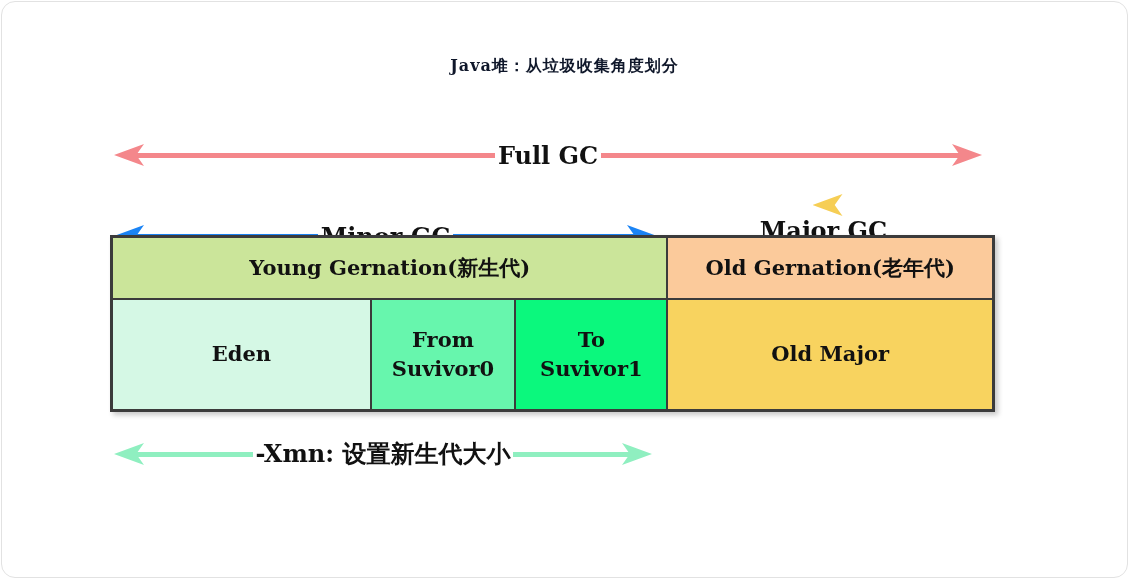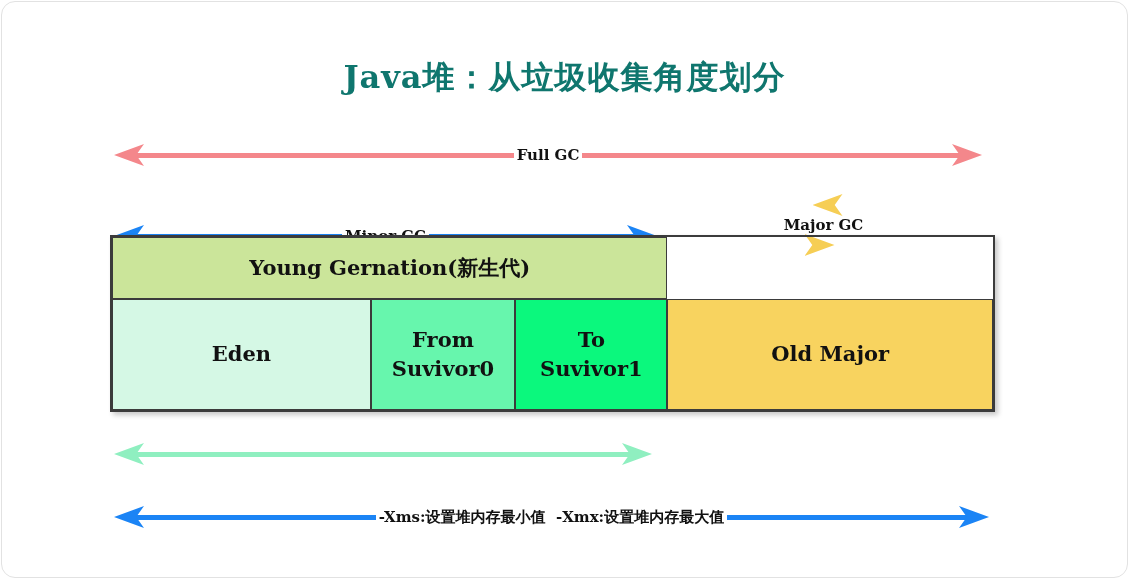--- a/index.html
+++ b/index.html
@@ -4,35 +4,35 @@
 <style>
   * { margin: 0; padding: 0; box-sizing: border-box; }
   html, body { width: 1130px; height: 580px; background: #fff; font-family: "DejaVu Serif", "Liberation Serif", serif; }
   .card {
     position: absolute; left: 1px; top: 1px; width: 1127px; height: 577px;
     background: #ffffff; border: 1px solid #e2e2e2; border-radius: 14px;
     overflow: hidden;
   }
   .title {
     position: absolute; top: 54px; left: 0; width: 100%;
-    text-align: center; font-size: 32px; font-weight: 700; color: #0f766e;
+    text-align: center; font-size: 16px; font-weight: 700; color: #0f172a;
     letter-spacing: 1px;
   }
   
   .arrow {
     position: absolute; height: 28px;
     display: flex; align-items: center;
   }
   .arrow .head { flex: none; width: 30px; height: 22px; background: var(--c); }
   .arrow .head.left  { clip-path: polygon(0 50%, 100% 0, 74% 50%, 100% 100%); margin-right: -8px; }
   .arrow .head.right { clip-path: polygon(100% 50%, 0 0, 26% 50%, 0 100%); margin-left: -8px; }
   .arrow .seg { flex: 1; height: 5px; background: var(--c); }
   .arrow .arrow-label {
     flex: none; white-space: pre; padding: 0 3px;
-    font-size: 15px; font-weight: 700; color: #111;
+    font-size: 24px; font-weight: 700; color: #111;
   }
   .arrow-full-gc  { --c: var(--full-gc);  left: 112px; top: 139px; width: 868px; }
   .arrow-minor-gc { --c: var(--minor-gc); left: 112px; top: 188px; width: 543px; margin-top: 32px; }
   .arrow-major-gc { --c: var(--major-gc); left: 668px; top: 192px; width: 307px; flex-direction: column; }
   .arrow-xmn     { --c: var(--xmn);     left: 112px; top: 438px; width: 538px; }
   .arrow-xms-xmx { --c: var(--xms-xmx); left: 112px; top: 501px; width: 875px; }
   
   .heap-table {
     position: absolute; left: 108px; top: 233px; width: 885px; height: 177px;
     display: grid;
@@ -80,36 +80,31 @@
   <div class="arrow arrow-major-gc">
     <span class="head left"></span>
     <span class="seg"></span>
     <span class="arrow-label">Major GC</span>
     <span class="seg"></span>
     <span class="head right"></span>
   </div>
 
   <div class="heap-table">
     <div class="heap-cell cell-young">Young Gernation(新生代)</div>
+    <div class="heap-cell cell-old-gen">Old Gernation(老年代)</div>
     <div class="heap-cell cell-eden">Eden</div>
     <div class="heap-cell cell-from">From
 Suvivor0</div>
     <div class="heap-cell cell-to">To
 Suvivor1</div>
     <div class="heap-cell cell-old-mem">Old Major</div>
   </div>
 
   <div class="arrow arrow-xmn">
     <span class="head left"></span>
     <span class="seg"></span>
+    <span class="arrow-label">-Xmn: 设置新生代大小</span>
     <span class="seg"></span>
     <span class="head right"></span>
   </div>
 
-  <div class="arrow arrow-xms-xmx">
-    <span class="head left"></span>
-    <span class="seg"></span>
-    <span class="arrow-label">-Xms:设置堆内存最小值  -Xmx:设置堆内存最大值</span>
-    <span class="seg"></span>
-    <span class="head right"></span>
-  </div>
 
 </div>
 
 </body></html>

